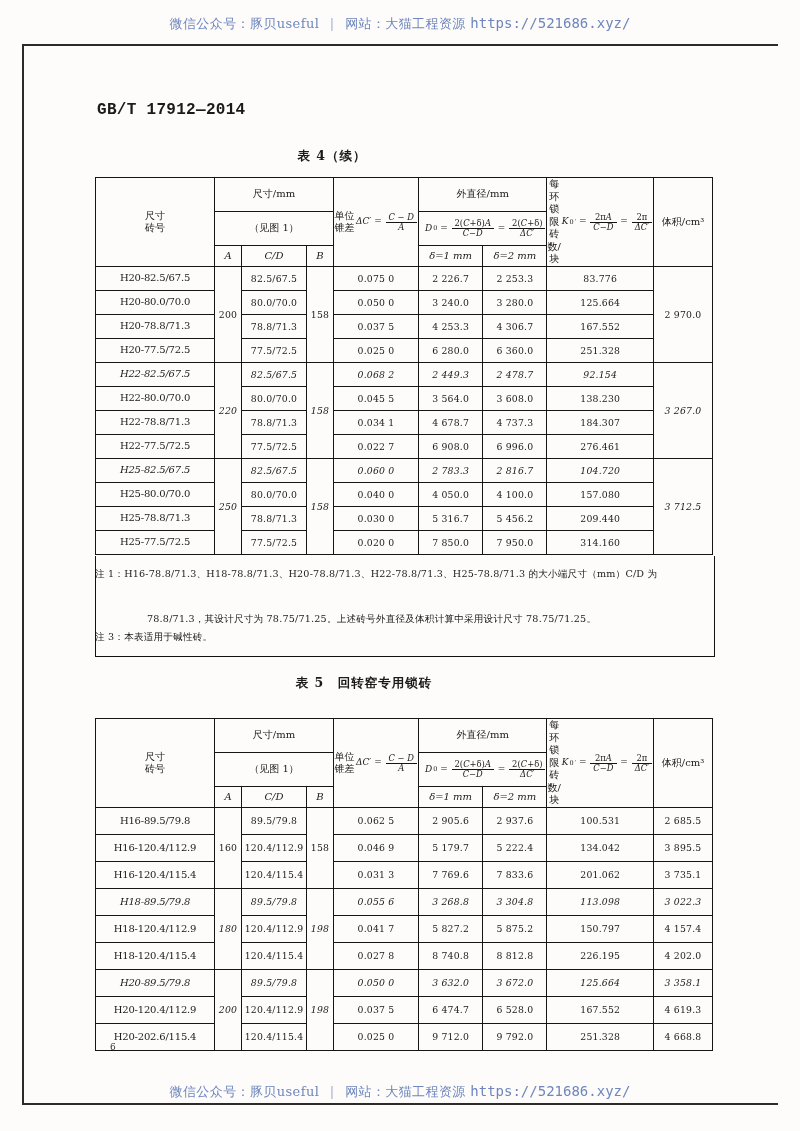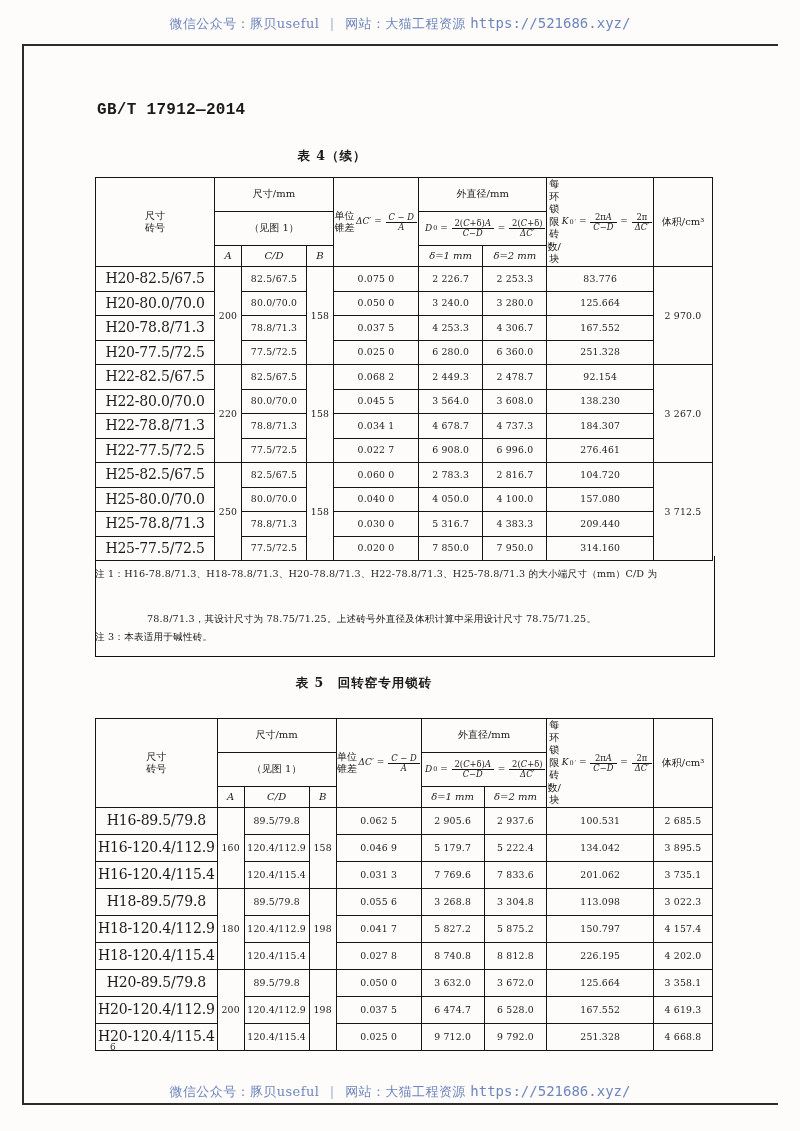--- a/index.html
+++ b/index.html
@@ -54,26 +54,26 @@
     background:#fdfcfa;
   }
   table.main{border:1.6px solid #111;}
 
   .t4{left:95px;top:177px;width:618px;}
   .t5{left:95px;top:718px;width:618px;}
 
   .hdr{height:33px;font-size:10px;}
   .sub{height:20px;font-style:italic;font-size:10px;}
 
-  .brick{font-size:14px;letter-spacing:-.2px;white-space:nowrap;}
+  .brick{font-size:10px;letter-spacing:-.2px;white-space:nowrap;}
   .num{font-size:9.3px;letter-spacing:.2px;white-space:nowrap;}
   .row{height:24px;}
   .t5 .row{height:27px;}
 
-  .grp-sep td{border-top:1.4px solid #111;}
+  .grp-sep td{border-top:1.4px solid #111;font-style:italic;}
 
   
   .frac{display:inline-block;vertical-align:middle;text-align:center;line-height:1.05;margin:0 1px;}
   .frac .n{display:block;border-bottom:1px solid #151515;padding:0 3px;font-size:8.4px;}
   .frac .d{display:block;padding:0 3px;font-size:8.4px;}
   .it{font-style:italic;}
   .fml{font-size:9px;white-space:nowrap;display:flex;align-items:center;justify-content:flex-end;gap:1px;}
   .sup{font-size:6.5px;vertical-align:super;}
   .sub-s{font-size:6.5px;vertical-align:sub;}
 
@@ -253,21 +253,21 @@
           <td class="num">0.040 0</td>
           <td class="num">4 050.0</td>
           <td class="num">4 100.0</td>
           <td class="num">157.080</td>
         </tr>
         <tr class="row">
           <td class="brick cellpad">H25-78.8/71.3</td>
           <td class="num">78.8/71.3</td>
           <td class="num">0.030 0</td>
           <td class="num">5 316.7</td>
-          <td class="num">4 383.3</td>
+          <td class="num">5 456.2</td>
           <td class="num">209.440</td>
         </tr>
         <tr class="row">
           <td class="brick cellpad">H25-77.5/72.5</td>
           <td class="num">77.5/72.5</td>
           <td class="num">0.020 0</td>
           <td class="num">7 850.0</td>
           <td class="num">7 950.0</td>
           <td class="num">314.160</td>
         </tr>
@@ -404,21 +404,21 @@
         <tr class="row">
           <td class="brick cellpad">H20-120.4/112.9</td>
           <td class="num">120.4/112.9</td>
           <td class="num">0.037 5</td>
           <td class="num">6 474.7</td>
           <td class="num">6 528.0</td>
           <td class="num">167.552</td>
           <td class="num">4 619.3</td>
         </tr>
         <tr class="row">
-          <td class="brick cellpad">H20-120.4/115.4</td>
+          <td class="brick cellpad">H20-202.6/115.4</td>
           <td class="num">120.4/115.4</td>
           <td class="num">0.025 0</td>
           <td class="num">9 712.0</td>
           <td class="num">9 792.0</td>
           <td class="num">251.328</td>
           <td class="num">4 668.8</td>
         </tr>
       </tbody>
   </table>
 

